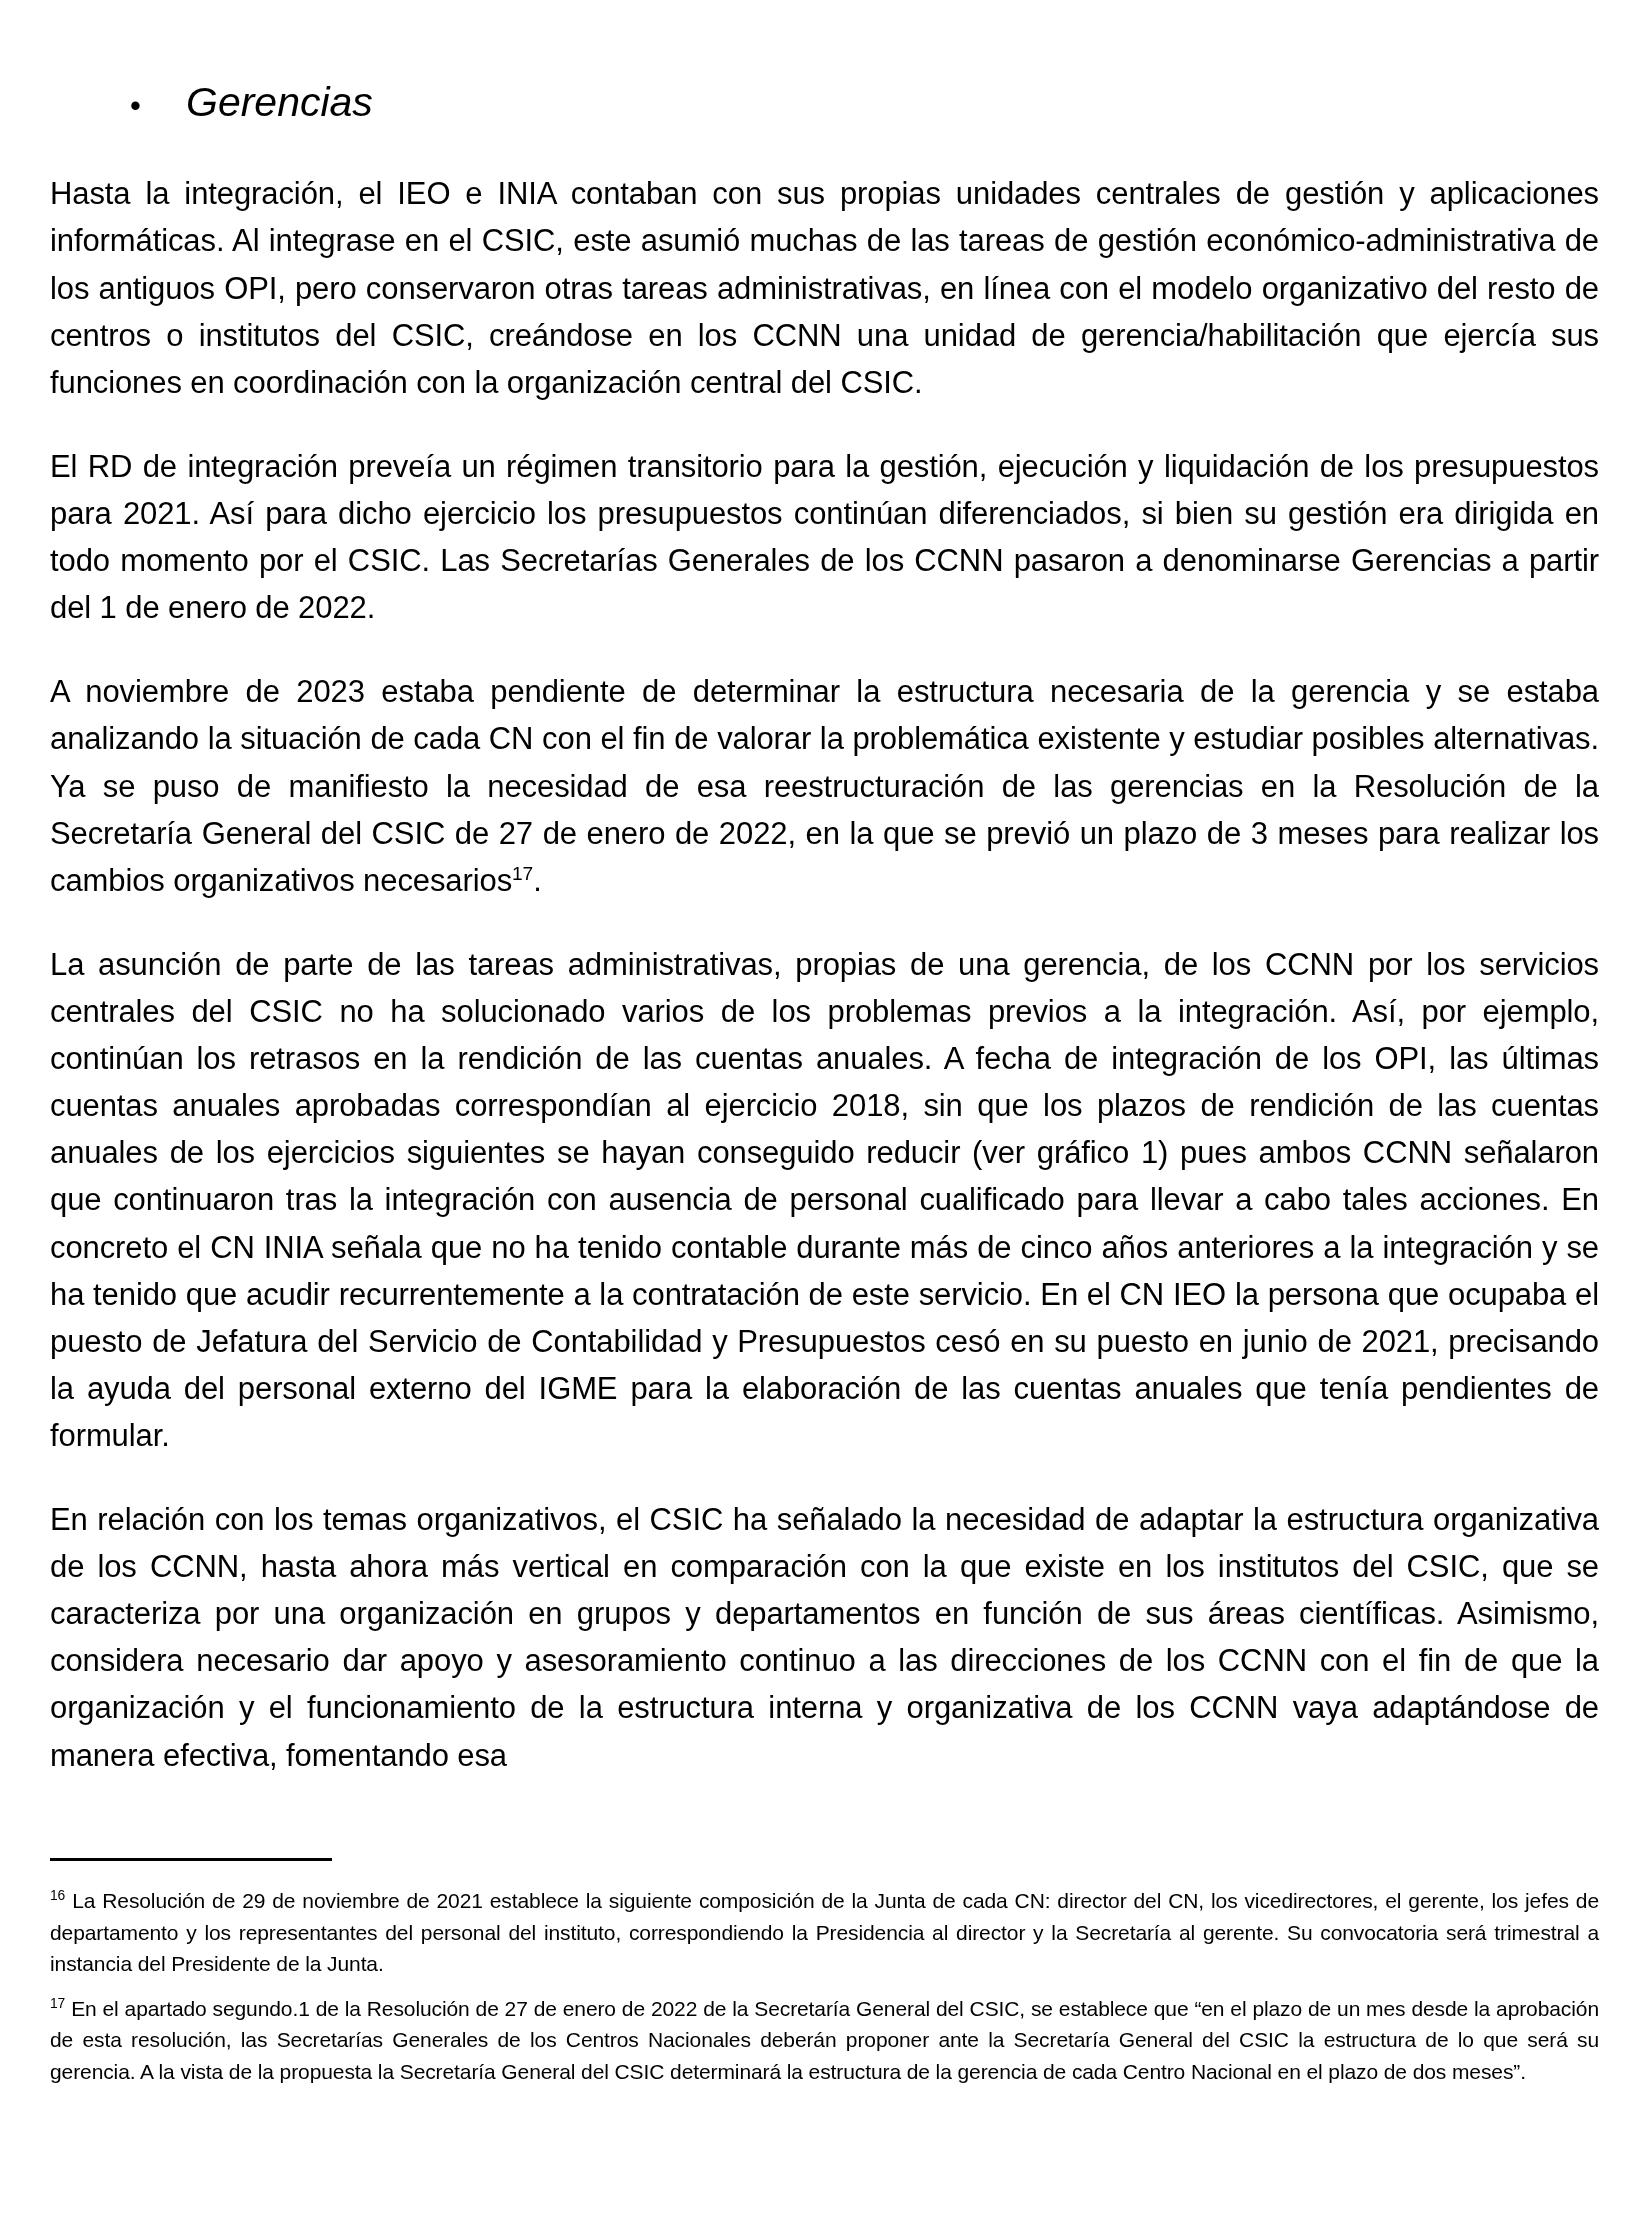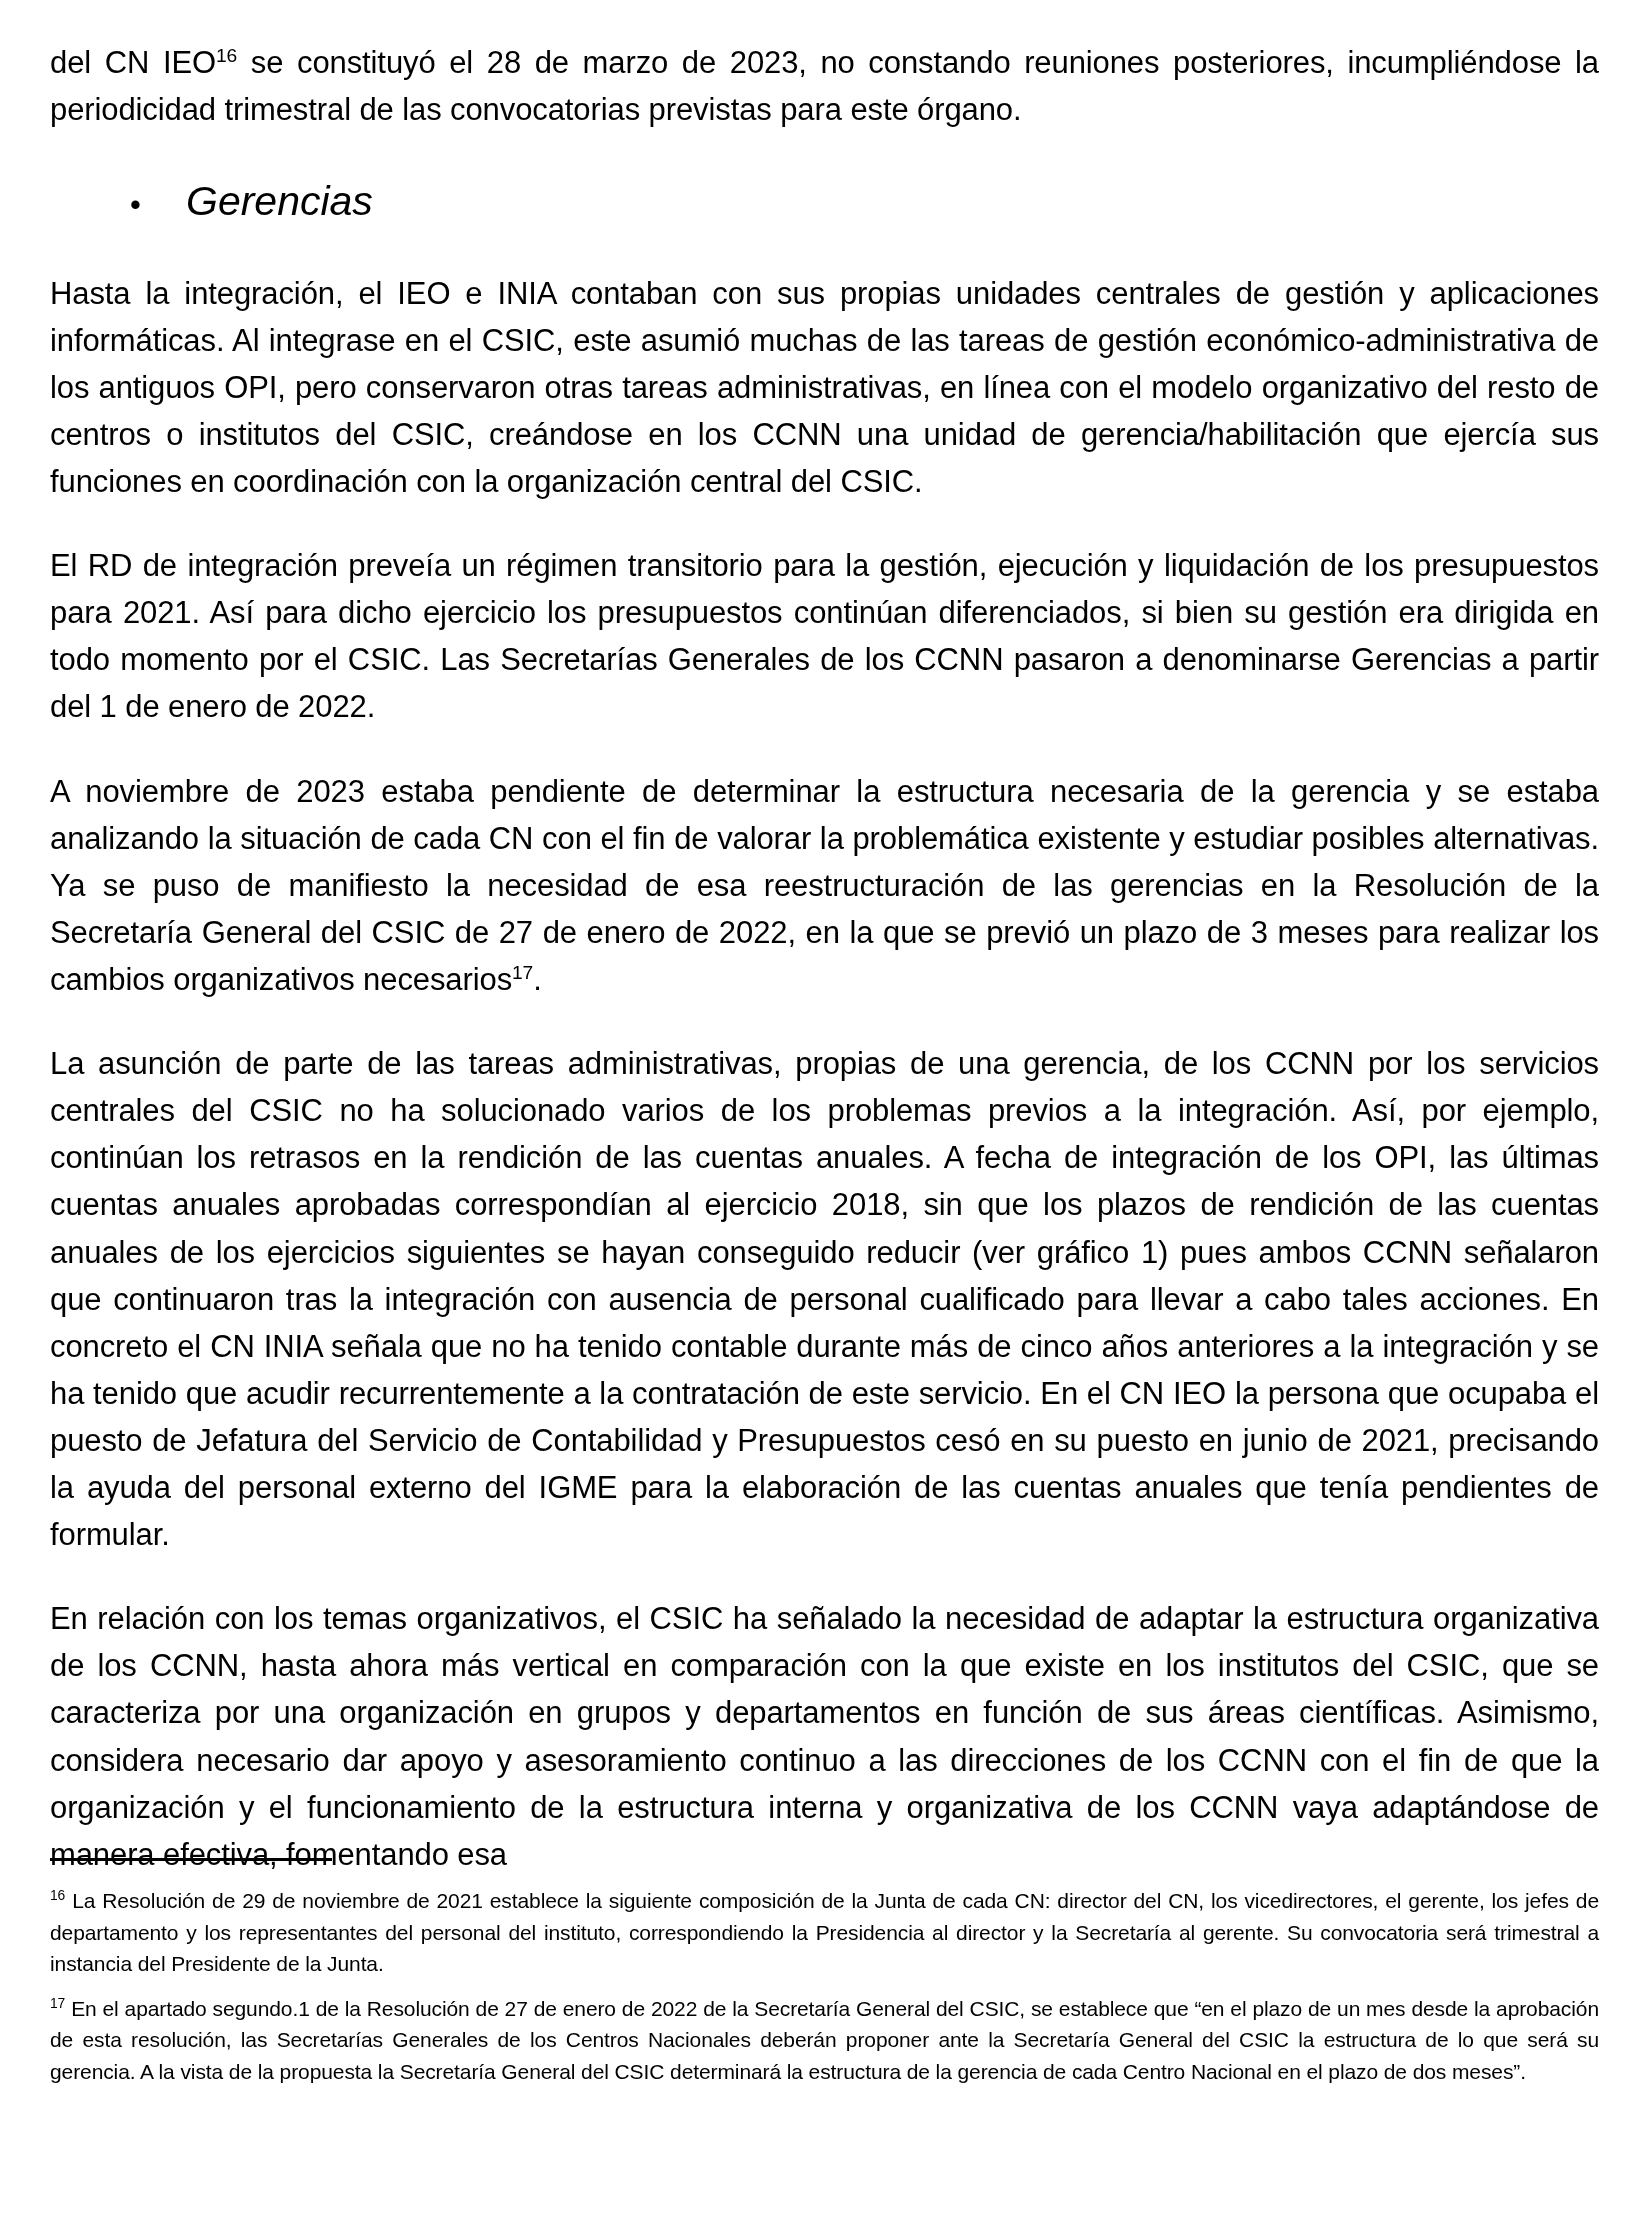--- a/index.html
+++ b/index.html
@@ -94,21 +94,20 @@
     line-height: 0;
   }
 </style>
 </head>
 <body>
 
 <div class="page">
 
   <div class="body-block">
 
-    <p class="para"><span>del CN IEO</span><sup class="fnref">16</sup><span> se constituyó el 28 de marzo de 2023, no constando reuniones posteriores, incumpliéndose la periodicidad trimestral de las convocatorias previstas para este órgano.</span></p>
 
     <div class="bullet-line">
       <span class="bullet-dot">•</span>
       <span class="bullet-label">Gerencias</span>
     </div>
 
     <p class="para">Hasta la integración, el IEO e INIA contaban con sus propias unidades centrales de gestión y aplicaciones informáticas. Al integrase en el CSIC, este asumió muchas de las tareas de gestión económico-administrativa de los antiguos OPI, pero conservaron otras tareas administrativas, en línea con el modelo organizativo del resto de centros o institutos del CSIC, creándose en los CCNN una unidad de gerencia/habilitación que ejercía sus funciones en coordinación con la organización central del CSIC.</p>
 
     <p class="para">El RD de integración preveía un régimen transitorio para la gestión, ejecución y liquidación de los presupuestos para 2021. Así para dicho ejercicio los presupuestos continúan diferenciados, si bien su gestión era dirigida en todo momento por el CSIC. Las Secretarías Generales de los CCNN pasaron a denominarse Gerencias a partir del 1 de enero de 2022.</p>
 

